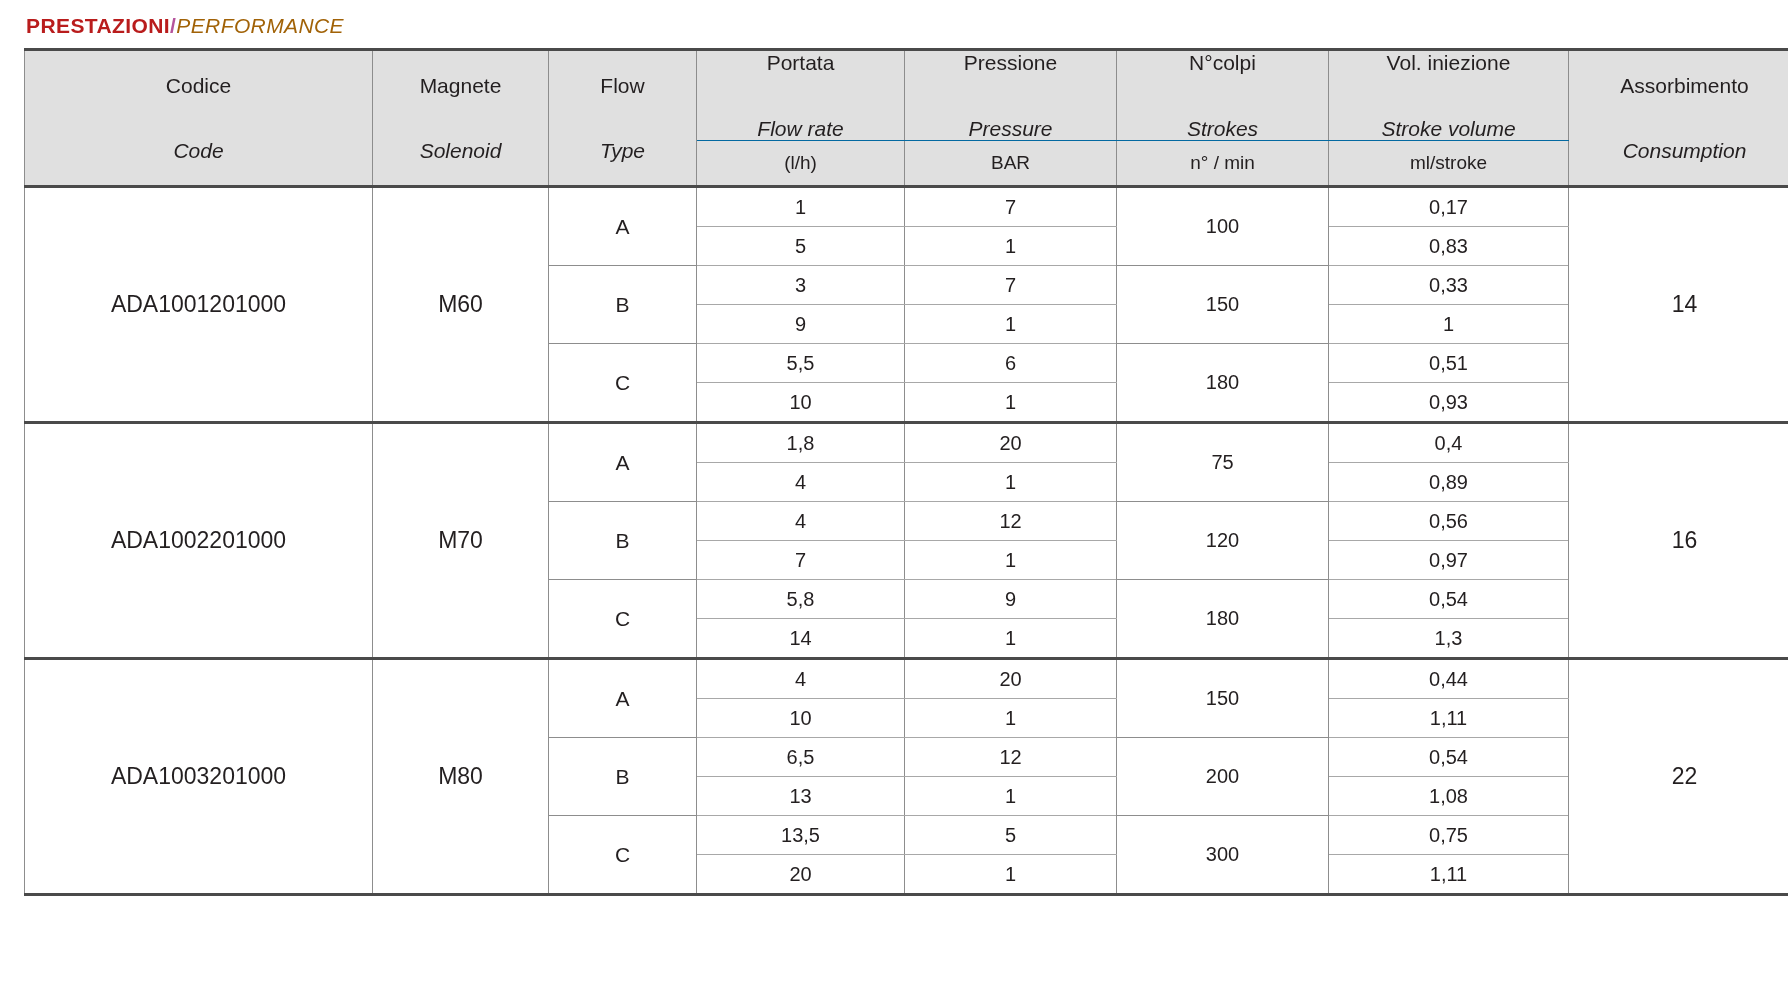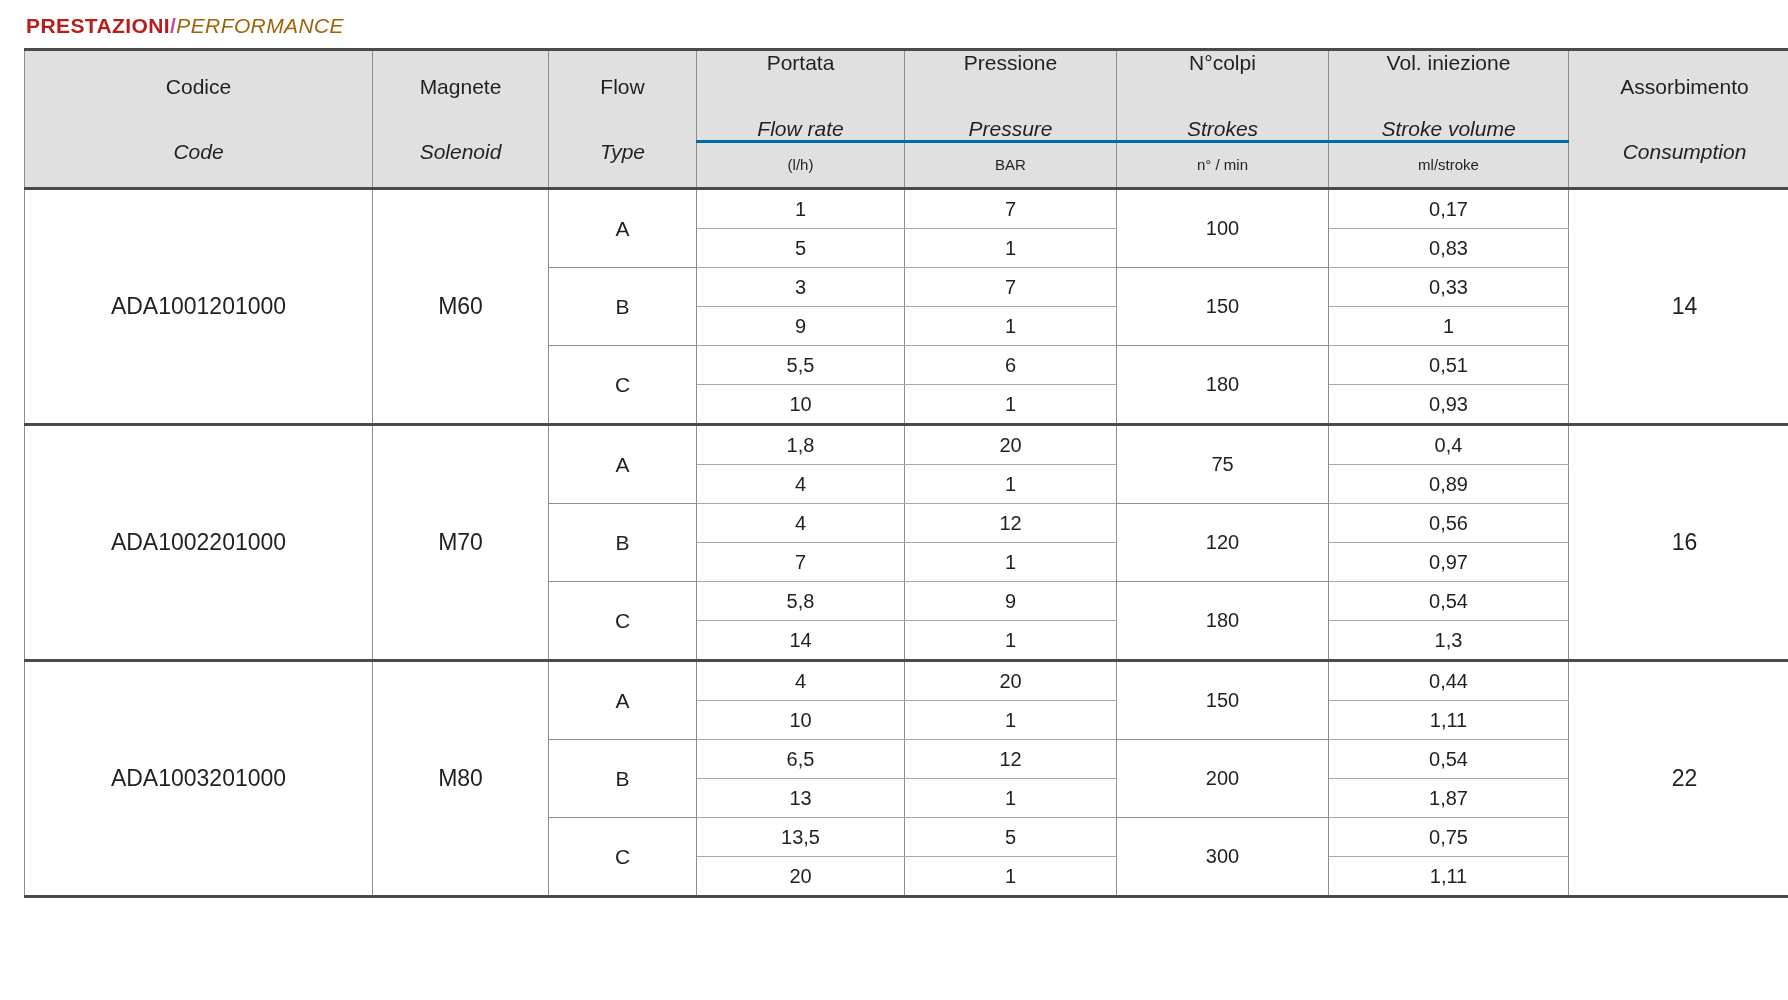--- a/index.html
+++ b/index.html
@@ -73,22 +73,22 @@
     background: #e0e0e0;
     font-size: 21px;
     line-height: 1.12;
   }
   thead th .en {
     font-style: italic;
     display: block;
     margin-top: 42px;
   }
   thead tr.h1 th { height: 82px; }
-  thead tr.h2 th { height: 44px; font-size: 15px; }
-  thead tr.h1 th.span2 { border-bottom: 3px solid #0369a1; }
+  thead tr.h2 th { height: 44px; font-size: 19px; }
+  thead tr.h1 th.span2 { border-bottom: 1px solid #0369a1; }
 
   tbody td { height: 38px; font-size: 20px; }
   tbody tr.group-start td { border-top: 3px solid #4a4a4a; }
   tbody td.code, tbody td.sol, tbody td.cons { font-size: 23px; }
   tbody td.type { font-size: 21px; }
 
   
   tbody td.val { border-top: 1px solid #a8a8a8; border-bottom: 1px solid #a8a8a8; }
 </style>
 </head>
@@ -250,21 +250,21 @@
         <tr>
           <td rowspan="2" class="type">B</td>
           <td class="val">6,5</td>
           <td class="val">12</td>
           <td rowspan="2">200</td>
           <td class="val">0,54</td>
         </tr>
         <tr>
           <td class="val">13</td>
           <td class="val">1</td>
-          <td class="val">1,87</td>
+          <td class="val">1,08</td>
         </tr>
         <tr>
           <td rowspan="2" class="type">C</td>
           <td class="val">13,5</td>
           <td class="val">5</td>
           <td rowspan="2">300</td>
           <td class="val">0,75</td>
         </tr>
         <tr>
           <td class="val">20</td>

